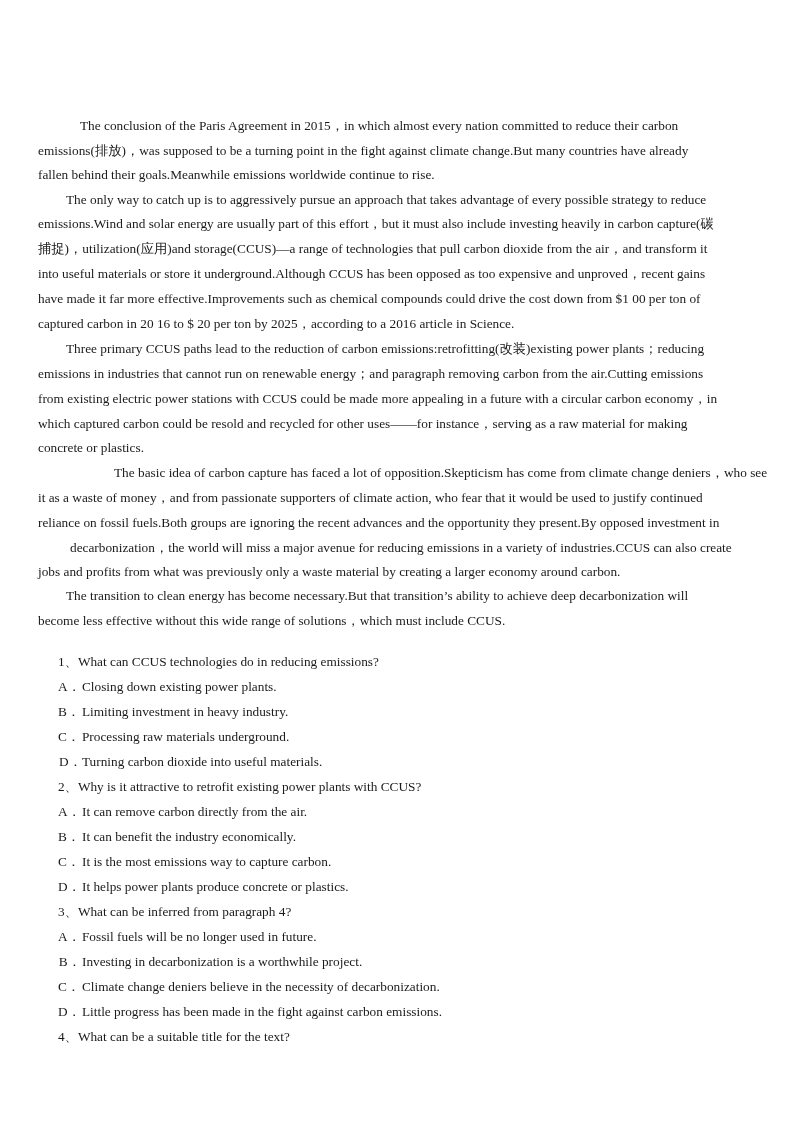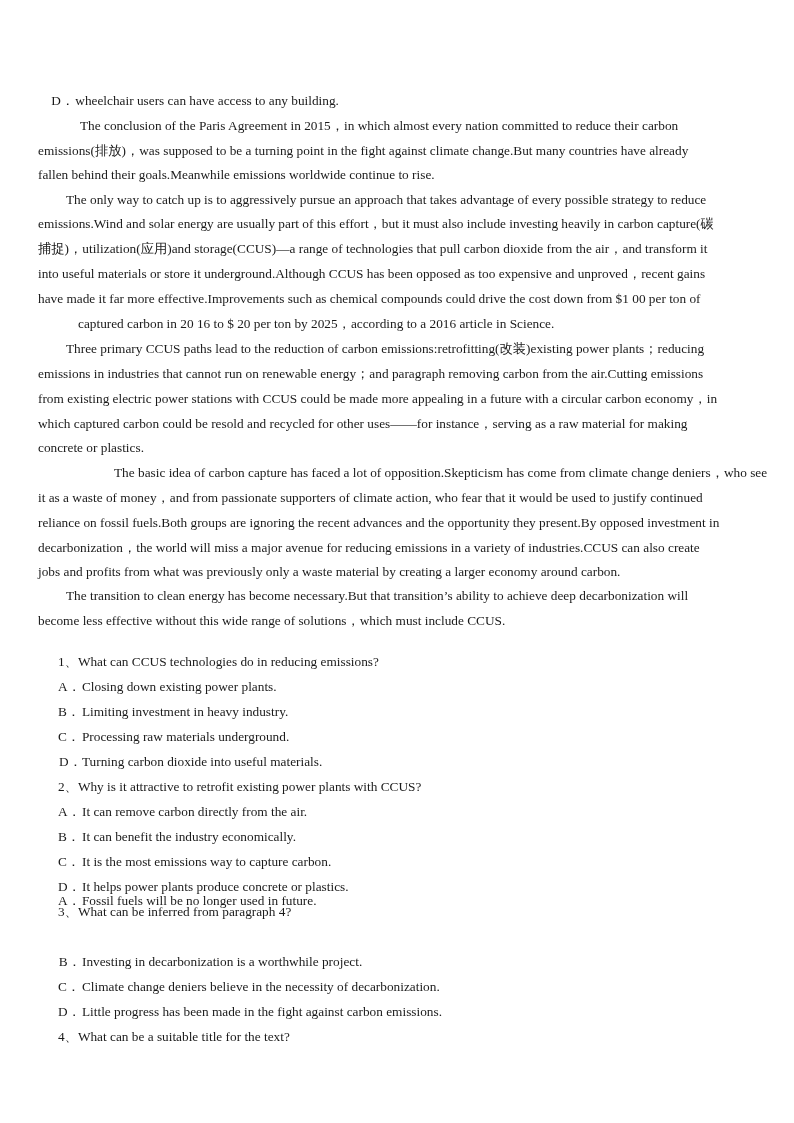--- a/index.html
+++ b/index.html
@@ -20,53 +20,50 @@
     font-size: 13px; line-height: 16px; color: #111;
   }
   .opt-letter { display: inline-block; width: 24px; }
   .q-num { display: inline-block; }
 </style>
 </head>
 <body>
 
 <div class="page">
 
-  <div class="line" style="top:77px;">
-    <span class="opt-letter">D．</span><span>wheelchair users can have access to any building.</span>
-  </div>
 
 
   <div>
     <div class="line first-indent" style="top:118px;">The conclusion of the Paris Agreement in 2015，in which almost every nation committed to reduce their carbon</div>
     <div class="line" style="top:143px;">emissions(排放)，was supposed to be a turning point in the fight against climate change.But many countries have already</div>
     <div class="line" style="top:167px;">fallen behind their goals.Meanwhile emissions worldwide continue to rise.</div>
   </div>
 
   <div>
     <div class="line indent" style="top:192px;">The only way to catch up is to aggressively pursue an approach that takes advantage of every possible strategy to reduce</div>
     <div class="line" style="top:216px;">emissions.Wind and solar energy are usually part of this effort，but it must also include investing heavily in carbon capture(碳</div>
     <div class="line" style="top:241px;">捕捉)，utilization(应用)and storage(CCUS)—a range of technologies that pull carbon dioxide from the air，and transform it</div>
     <div class="line" style="top:266px;">into useful materials or store it underground.Although CCUS has been opposed as too expensive and unproved，recent gains</div>
     <div class="line" style="top:291px;">have made it far more effective.Improvements such as chemical compounds could drive the cost down from $1 00 per ton of</div>
-    <div class="line" style="top:316px;margin-left:40px;">captured carbon in 20 16 to $ 20 per ton by 2025，according to a 2016 article in Science.</div>
+    <div class="line" style="top:316px;">captured carbon in 20 16 to $ 20 per ton by 2025，according to a 2016 article in Science.</div>
   </div>
 
   <div>
     <div class="line indent" style="top:341px;">Three primary CCUS paths lead to the reduction of carbon emissions:retrofitting(改装)existing power plants；reducing</div>
     <div class="line" style="top:366px;">emissions in industries that cannot run on renewable energy；and paragraph removing carbon from the air.Cutting emissions</div>
     <div class="line" style="top:391px;">from existing electric power stations with CCUS could be made more appealing in a future with a circular carbon economy，in</div>
     <div class="line" style="top:416px;">which captured carbon could be resold and recycled for other uses——for instance，serving as a raw material for making</div>
     <div class="line" style="top:440px;">concrete or plastics.</div>
   </div>
 
   <div>
     <div class="line indent" style="top:465px;margin-left:48px;">The basic idea of carbon capture has faced a lot of opposition.Skepticism has come from climate change deniers，who see</div>
     <div class="line" style="top:490px;">it as a waste of money，and from passionate supporters of climate action, who fear that it would be used to justify continued</div>
     <div class="line" style="top:515px;">reliance on fossil fuels.Both groups are ignoring the recent advances and the opportunity they present.By opposed investment in</div>
-    <div class="line" style="top:540px;">decarbonization，the world will miss a major avenue for reducing emissions in a variety of industries.CCUS can also create</div>
+    <div class="line" style="top:540px;margin-left:32px;">decarbonization，the world will miss a major avenue for reducing emissions in a variety of industries.CCUS can also create</div>
     <div class="line" style="top:564px;">jobs and profits from what was previously only a waste material by creating a larger economy around carbon.</div>
   </div>
 
   <div>
     <div class="line indent" style="top:588px;">The transition to clean energy has become necessary.But that transition’s ability to achieve deep decarbonization will</div>
     <div class="line" style="top:613px;">become less effective without this wide range of solutions，which must include CCUS.</div>
   </div>
 
   <div>
     <div class="line" style="top:638px;">
@@ -101,21 +98,21 @@
     </div>
     <div class="line" style="top:863px;">
       <span class="opt-letter">D．</span><span>It helps power plants produce concrete or plastics.</span>
     </div>
   </div>
 
   <div>
     <div class="line" style="top:888px;">
       <span class="q-num">3、</span><span>What can be inferred from paragraph 4?</span>
     </div>
-    <div class="line" style="top:877px;">
+    <div class="line" style="top:913px;">
       <span class="opt-letter">A．</span><span>Fossil fuels will be no longer used in future.</span>
     </div>
     <div class="line" style="top:938px;text-align:center;">
       <span class="opt-letter">B．</span><span>Investing in decarbonization is a worthwhile project.</span>
     </div>
     <div class="line" style="top:963px;">
       <span class="opt-letter">C．</span><span>Climate change deniers believe in the necessity of decarbonization.</span>
     </div>
     <div class="line" style="top:988px;">
       <span class="opt-letter">D．</span><span>Little progress has been made in the fight against carbon emissions.</span>

